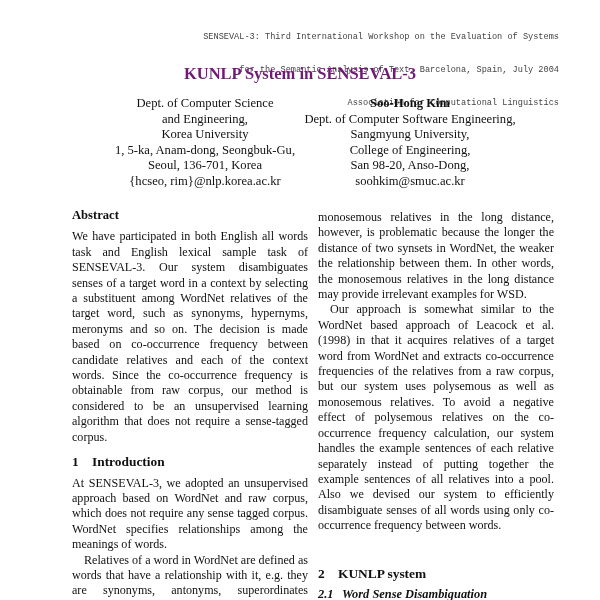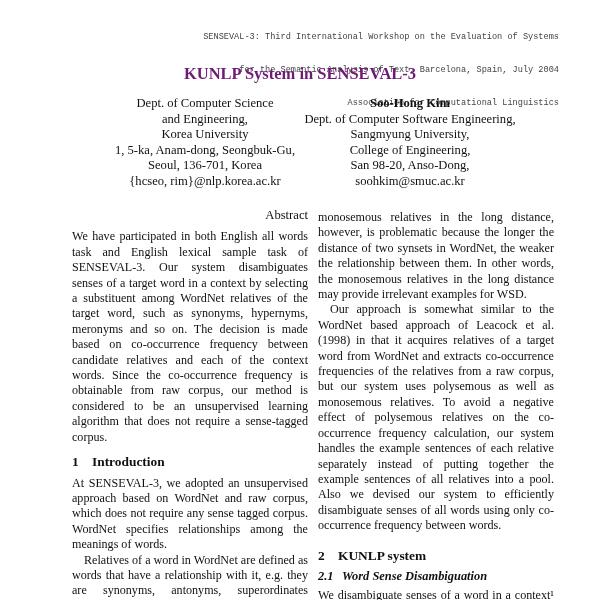--- a/index.html
+++ b/index.html
@@ -6,21 +6,21 @@
   body { width:600px; height:600px; overflow:hidden; position:relative; color:#111; font-family:"Liberation Serif", serif; }
   .venue { position:absolute; top:10px; left:166px; width:393px; text-align:right; font-family:"Liberation Mono", monospace; font-size:8.6px; line-height:11px; color:#444; white-space:pre; }
   .title { position:absolute; top:64px; left:0; width:600px; text-align:center; font-weight:bold; font-size:16.5px; color:#701a75; }
   .author { position:absolute; top:96px; text-align:center; font-size:12.6px; line-height:15.6px; }
   .author .name { font-weight:bold; }
   .a1 { left:92px; width:226px; }
   .a2 { left:300px; width:220px; }
   .col { position:absolute; top:208px; width:236px; font-size:12.1px; line-height:15.4px; text-align:justify; }
   .left { left:72px; }
   .right { left:318px; top:210px; }
-  .h-abs { text-align:right; font-weight:normal; font-size:12.6px; margin:0 0 6px 0; }
+  .h-abs { text-align:left; font-weight:bold; font-size:12.6px; margin:0 0 6px 0; }
   p { margin:0; }
   .indent { text-indent:12px; }
   .sec { font-weight:bold; font-size:13.4px; margin:9px 0 6px 0; }
   .sec .num { display:inline-block; width:20px; }
   .subsec { font-weight:bold; font-size:12.4px; margin:0 0 4px 0;font-style:italic; }
   .subsec .num { display:inline-block; width:24px; }
 </style>
 </head>
 <body>
 
@@ -56,20 +56,20 @@
   <div class="sec">
     <span class="num">1</span><span>Introduction</span>
   </div>
   <p>At SENSEVAL-3, we adopted an unsupervised approach based on WordNet and raw corpus, which does not require any sense tagged corpus. WordNet specifies relationships among the meanings of words.</p>
   <p class="indent">Relatives of a word in WordNet are defined as words that have a relationship with it, e.g. they are synonyms, antonyms, superordinates (hypernyms), or subordinates (hyponyms). Relatives, especially those in a synonym class, usually have related meanings and tend to share similar contexts. Hence, some WordNet-based approaches extract relatives of each sense of a polysemous word from WordNet, collect example sentences of the relatives from a raw corpus, and learn the senses from</p>
 </div>
 
 <div class="col right">
   <p>monosemous relatives in the long distance, however, is problematic because the longer the distance of two synsets in WordNet, the weaker the relationship between them. In other words, the monosemous relatives in the long distance may provide irrelevant examples for WSD.</p>
   <p class="indent">Our approach is somewhat similar to the WordNet based approach of Leacock et al. (1998) in that it acquires relatives of a target word from WordNet and extracts co-occurrence frequencies of the relatives from a raw corpus, but our system uses polysemous as well as monosemous relatives. To avoid a negative effect of polysemous relatives on the co-occurrence frequency calculation, our system handles the example sentences of each relative separately instead of putting together the example sentences of all relatives into a pool. Also we devised our system to efficiently disambiguate senses of all words using only co-occurrence frequency between words.</p>
-  <div class="sec" style="margin-top:14px;">
+  <div class="sec" style="margin-top:32px;">
     <span class="num">2</span><span>KUNLP system</span>
   </div>
   <div class="subsec">
     <span class="num">2.1</span><span>Word Sense Disambiguation</span>
   </div>
   <p>We disambiguate senses of a word in a context¹ by selecting a substituent word from the WordNet² relatives of the target word. Figure 1 represents a flowchart of the proposed approach. Given a target word and its context, a set of relatives of the target word is created by searches in WordNet. Next, the most appropriate relative that can be substituted for</p>
 </div>
 
 </body></html>

